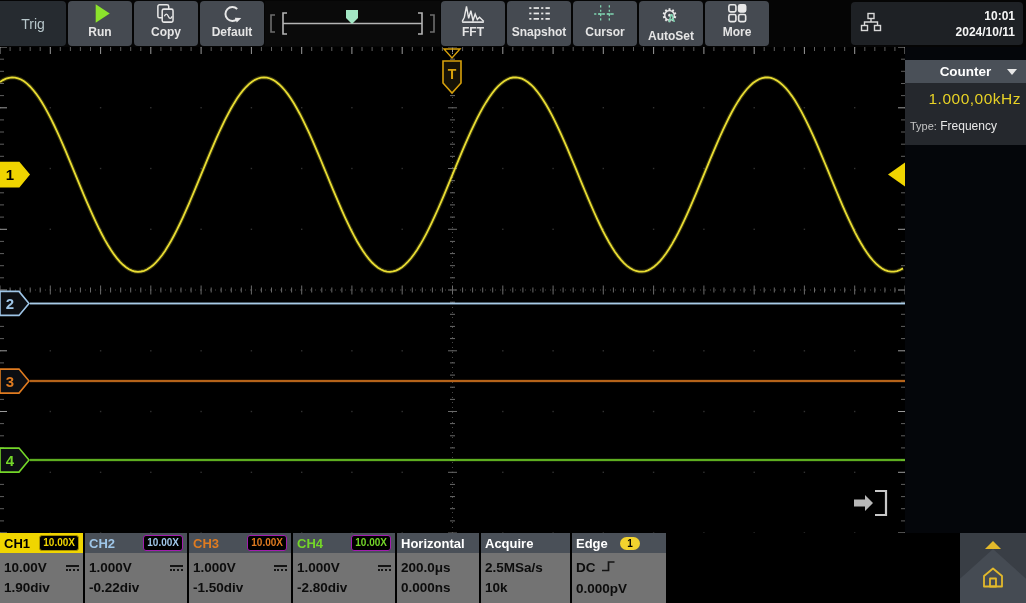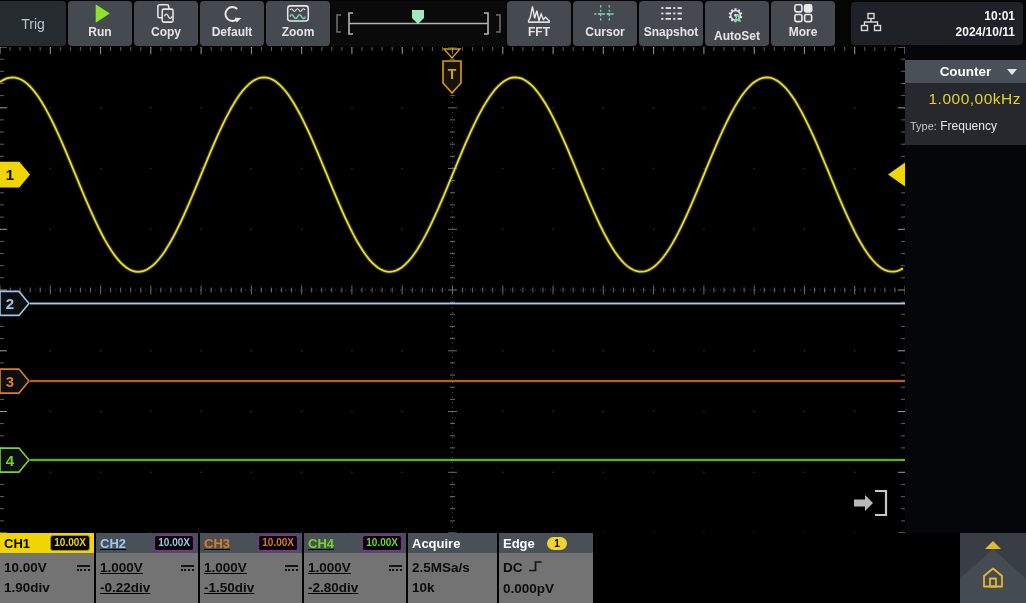--- a/index.html
+++ b/index.html
@@ -55,21 +55,21 @@
   .block{ display:flex; flex-direction:column; }
   .block .hd{
     height:20px; background:#4a5058; color:#fff; display:flex; align-items:center;
     justify-content:space-between; padding:0 4px; font-size:13px; font-weight:bold;
   }
   .block .bd{
     flex:1; background:#737373; color:#0c0c0c; font-size:13.5px; font-weight:bold;
     padding:2px 4px; display:flex; flex-direction:column; justify-content:space-evenly;
   }
   .r{ display:flex; justify-content:space-between; align-items:center; line-height:16px; }
-  .w-ch{ width:94px; } .w-ch2{ width:102px;text-decoration:underline; } .w-h{ width:82px; } .w-a{ width:89px; } .w-e{ width:94px; }
+  .w-ch{ width:83px; } .w-ch2{ width:102px; } .w-h{ width:82px; } .w-a{ width:89px; } .w-e{ width:94px; }
   .ch1-hd{ background:#f0d500 !important; color:#000 !important; }
   .probe{
     background:#000; border:1px solid #a21caf; border-radius:3px;
     font-size:10px; font-weight:bold; height:16px; line-height:14px; padding:0 3px;
   }
   .dc-icon{ width:13px; height:6px; border-top:2px solid #141414; border-bottom:2px dotted #141414; }
   .badge{
     background:#f2d22e; color:#000; border-radius:8px; min-width:20px; height:13px;
     font-size:10px; font-weight:bold; text-align:center; line-height:13px; margin-right:22px;
   }
@@ -118,30 +118,20 @@
     <div class="tb-btn">
       <span>
         <svg width="26" height="22" viewBox="0 0 24 20" fill="none" stroke="#e8e8e8" stroke-width="1.8">
           <path d="M16.8,14.6 A6.4,6.4 0 1 1 16.8,5.4"></path>
           <polygon points="14.6,13.4 20.6,13.8 16.4,17.8" fill="#e8e8e8" stroke="none"></polygon>
         </svg>
       </span>
       <span class="lbl">Default</span>
     </div>
 
-    <div class="tb-btn">
-      <span>
-        <svg width="26" height="22" viewBox="0 0 24 20" fill="none">
-          <rect x="2.5" y="2.5" width="19" height="14" rx="2.5" stroke="#e8e8e8" stroke-width="1.4"></rect>
-          <path d="M4.5,6.4 q1.4,-2.6 2.8,0 t2.8,0 t2.8,0 t2.8,0 t2.8,0" stroke="#e8e8e8" stroke-width="1"></path>
-          <path d="M4.5,12.4 q1.8,-3.6 3.6,0 t3.6,0 t3.6,0 t3.6,0" stroke="#7fd4b0" stroke-width="1.3"></path>
-        </svg>
-      </span>
-      <span class="lbl">Zoom</span>
-    </div>
 
     <div class="slider-box">
       <svg width="175" height="43" viewBox="0 0 175 43">
         <g stroke="#6e6e6e" stroke-width="1.6" fill="none">
           <path d="M10,13 h-4 v17 h4"></path>
             <path d="M165,13 h4 v17 h-4"></path>
         </g>
         <g stroke="#b4b4b4" stroke-width="1.6" fill="none">
           <path d="M22,11 h-4 v21 h4"></path>
             <path d="M153,11 h4 v21 h-4"></path>
@@ -152,53 +142,53 @@
     </div>
 
     <div class="tb-btn">
       <span>
         <svg width="26" height="22" viewBox="0 0 24 20">
           <polyline points="2,17 4,13 6,3 8,14 10,7 12,16 14,10 16,15 18,13 22,17" fill="none" stroke="#e8e8e8" stroke-width="1.3"></polyline>
           <line x1="2" y1="17.5" x2="22" y2="17.5" stroke="#e8e8e8" stroke-width="1.5"></line>
         </svg>
       </span>
       <span class="lbl">FFT</span>
-    </div>
-
-    <div class="tb-btn">
-      <span>
-        <svg width="26" height="22" viewBox="0 0 24 20" stroke="#7fd4b0" stroke-width="1.2" fill="none">
-          <line x1="2" y1="10" x2="22" y2="10" stroke-dasharray="2 2"></line>
-          <line x1="8" y1="2" x2="8" y2="18" stroke-dasharray="2 2"></line>
-          <line x1="16" y1="2" x2="16" y2="18" stroke-dasharray="2 2"></line>
-          <line x1="5.5" y1="10" x2="10.5" y2="10"></line>
-            <line x1="13.5" y1="10" x2="18.5" y2="10"></line>
-        </svg>
-      </span>
-      <span class="lbl">Cursor</span>
     </div>
 
     <div class="tb-btn">
       <span>
         <svg width="26" height="22" viewBox="0 0 24 20" stroke="#e8e8e8" stroke-width="1.6">
           <line x1="3" y1="4.5" x2="5" y2="4.5"></line>
             <line x1="7" y1="4.5" x2="12" y2="4.5"></line>
           <line x1="14" y1="4.5" x2="16" y2="4.5"></line>
             <line x1="18" y1="4.5" x2="22" y2="4.5"></line>
           <line x1="3" y1="9.5" x2="5" y2="9.5"></line>
             <line x1="7" y1="9.5" x2="12" y2="9.5"></line>
           <line x1="14" y1="9.5" x2="16" y2="9.5"></line>
             <line x1="18" y1="9.5" x2="22" y2="9.5"></line>
           <line x1="3" y1="14.5" x2="5" y2="14.5"></line>
             <line x1="7" y1="14.5" x2="12" y2="14.5"></line>
           <line x1="14" y1="14.5" x2="16" y2="14.5"></line>
             <line x1="18" y1="14.5" x2="22" y2="14.5"></line>
         </svg>
       </span>
       <span class="lbl">Snapshot</span>
+    </div>
+
+    <div class="tb-btn">
+      <span>
+        <svg width="26" height="22" viewBox="0 0 24 20" stroke="#7fd4b0" stroke-width="1.2" fill="none">
+          <line x1="2" y1="10" x2="22" y2="10" stroke-dasharray="2 2"></line>
+          <line x1="8" y1="2" x2="8" y2="18" stroke-dasharray="2 2"></line>
+          <line x1="16" y1="2" x2="16" y2="18" stroke-dasharray="2 2"></line>
+          <line x1="5.5" y1="10" x2="10.5" y2="10"></line>
+            <line x1="13.5" y1="10" x2="18.5" y2="10"></line>
+        </svg>
+      </span>
+      <span class="lbl">Cursor</span>
     </div>
 
     <div class="tb-btn">
       <span class="icon-wrap">
         <span class="gear-glyph">⚙</span>
         <span class="gear-a">A</span>
       </span>
       <span class="lbl">AutoSet</span>
     </div>
 
@@ -824,20 +814,33 @@
         <div class="r">
             <span>1.000V</span>
             <span class="dc-icon"></span>
           </div>
         <div class="r">
             <span>-2.80div</span>
           </div>
       </div>
     </div>
 
+    <div class="block w-h">
+      <div class="hd">
+          <span>Horizontal</span>
+        </div>
+      <div class="bd">
+        <div class="r">
+            <span>200.0μs</span>
+          </div>
+        <div class="r">
+            <span>0.000ns</span>
+          </div>
+      </div>
+    </div>
 
     <div class="block w-a">
       <div class="hd">
           <span>Acquire</span>
         </div>
       <div class="bd">
         <div class="r">
             <span>2.5MSa/s</span>
           </div>
         <div class="r">

